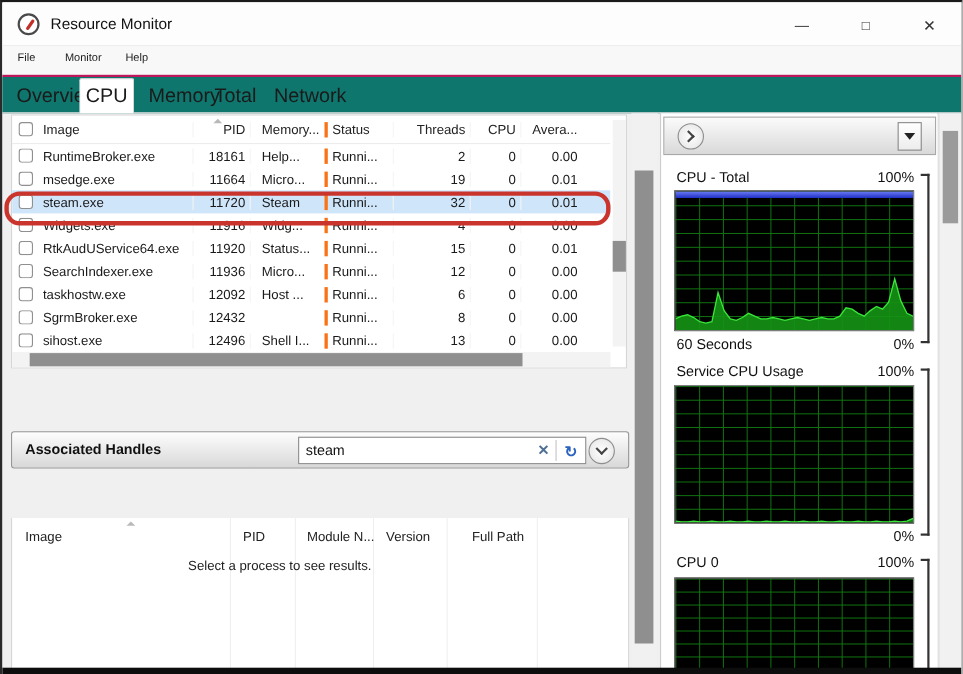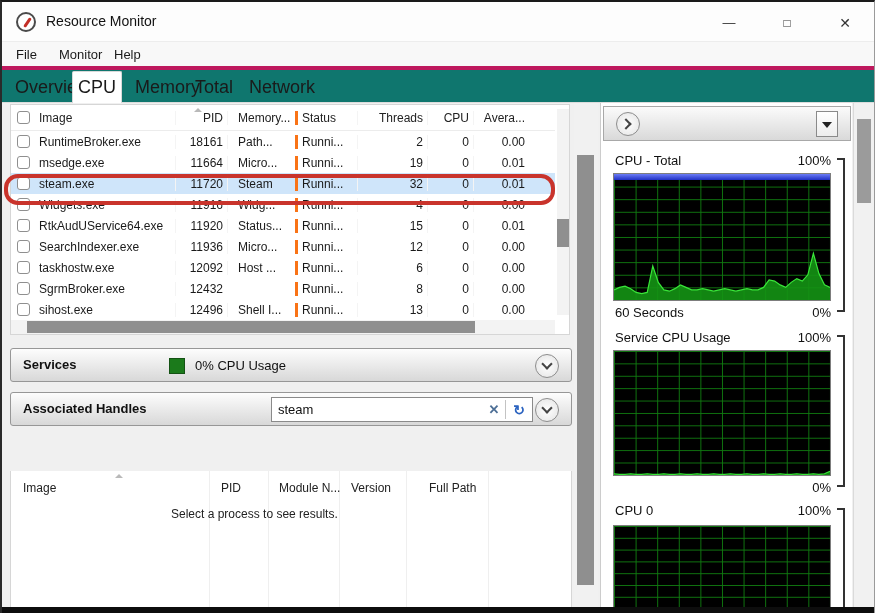--- a/index.html
+++ b/index.html
@@ -11,21 +11,21 @@
     overflow:hidden;
   }
   
   .titlebar{position:absolute;left:0;top:0;width:100%;height:40px;background:#fdfdfd;border-bottom:1px solid #ededed;}
   .gauge-icon{position:absolute;left:14px;top:10px;width:20px;height:20px;border:2px solid #4a4a4a;border-radius:50%;background:#fff;}
   .gauge-icon::after{content:"";position:absolute;left:8px;top:3px;width:3px;height:11px;background:#c32f27;transform:rotate(35deg);border-radius:2px;}
   .title-text{position:absolute;left:44px;top:11px;font-size:14px;color:#111;}
   .caption-btn{position:absolute;top:8px;width:34px;height:26px;text-align:center;line-height:26px;font-size:13px;color:#333;}
   .btn-min{left:710px;}  .btn-max{left:768px;font-size:12px;}  .btn-close{left:826px;font-size:14px;}
   
-  .menubar{position:absolute;left:0;top:40px;width:100%;height:28px;background:#f8f8f8;border-bottom:4px solid #be185d;font-size:13px;}
+  .menubar{position:absolute;left:0;top:40px;width:100%;height:28px;background:#f8f8f8;border-bottom:2px solid #be185d;font-size:10px;}
   .menu-item{position:absolute;top:5px;color:#1a1a1a;}
   
   .tabbar{position:absolute;left:0;top:68px;width:100%;height:33px;background:#0f766e;border-bottom:1px solid #dcdcdc;font-size:18px;}
   .tab{position:absolute;top:7px;color:#1a1a1a;}
   .tab-active{position:absolute;top:1px;height:32px;background:#fff;border:1px solid #d9d9d9;border-bottom:none;border-radius:2px 2px 0 0;text-align:center;line-height:30px;}
   
   .table-panel{position:absolute;left:8px;top:102px;width:560px;height:231px;background:#fff;border:1px solid #d6d6d6;}
   .ptable{position:absolute;left:0;top:0;width:544px;height:213px;overflow:hidden;font-size:12px;}
   .prow{display:flex;align-items:center;height:21px;}
   .prow-header{height:26px;border-bottom:1px solid #ececec;color:#222;}
@@ -133,21 +133,21 @@
         <span class="cell c-cpu">CPU</span>
         <span class="cell c-avg">Avera...</span>
       </div>
       <div>
   <div class="prow">
     <span class="cell c-chk">
               <span class="checkbox"></span>
             </span>
     <span class="cell c-img">RuntimeBroker.exe</span>
     <span class="cell c-pid">18161</span>
-    <span class="cell c-desc">Path...</span>
+    <span class="cell c-desc">Help...</span>
     <span class="cell c-status">Runni...</span>
     <span class="cell c-threads">2</span>
     <span class="cell c-cpu">0</span>
     <span class="cell c-avg">0.00</span>
   </div>
 
   <div class="prow">
     <span class="cell c-chk">
               <span class="checkbox"></span>
             </span>
@@ -256,28 +256,20 @@
     <div class="vscroll-inner">
       <div class="vscroll-inner-thumb"></div>
     </div>
     <div class="hscroll">
       <div class="hscroll-thumb"></div>
     </div>
   </div>
 
   <div class="annotation"></div>
 
-  <div class="section-bar" style="top:346px">
-    <span class="section-title">Services</span>
-    <span class="svc-square"></span>
-    <span class="svc-status">0% CPU Usage</span>
-    <span class="chevron-btn">
-        <span class="chev chev-down"></span>
-      </span>
-  </div>
 
   <div class="section-bar" style="top:390px">
     <span class="section-title">Associated Handles</span>
     <span class="searchbox">
       <input class="search-text" type="text" value="steam" style="">
       <span class="clear-icon">✕</span>
       <span class="search-sep"></span>
       <span class="refresh-icon">↻</span>
     </span>
     <span class="chevron-btn">

